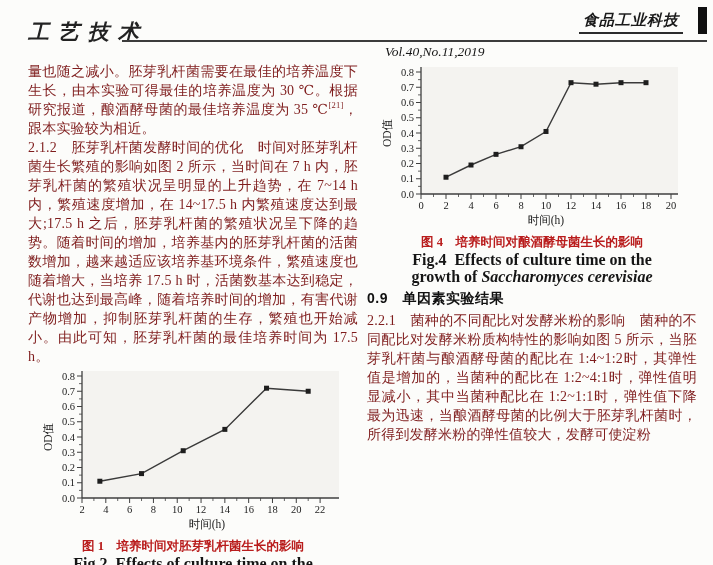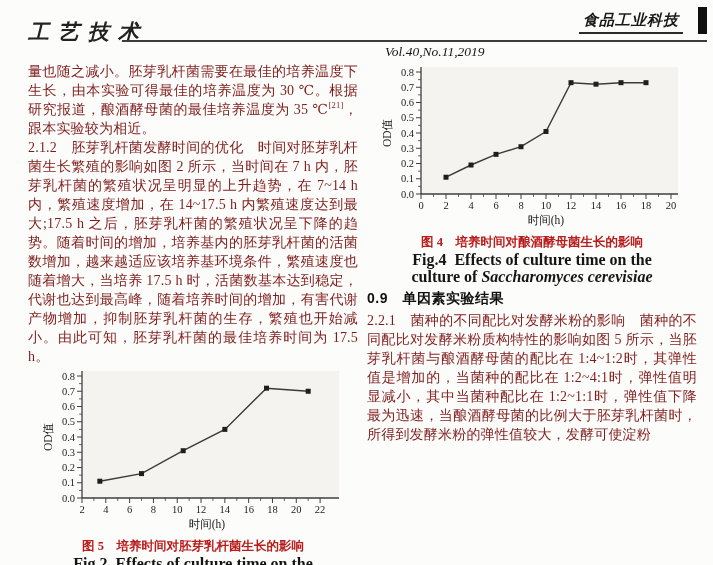--- a/index.html
+++ b/index.html
@@ -134,21 +134,21 @@
               <text x="12" y="69" text-anchor="middle" font-size="11.5" fill="#1c1c1c" transform="rotate(-90 12 69)">OD值</text>
               <polyline points="59.9,113.2 101.5,105.6 143.2,82.7 184.9,61.4 226.5,20.2 268.2,23.3" fill="none" stroke="#3a3a3a" stroke-width="1.4"></polyline>
               <rect x="57.35714285714286" y="110.725" width="5" height="5" fill="#1e1e1e"></rect>
               <rect x="99.02380952380952" y="103.1" width="5" height="5" fill="#1e1e1e"></rect>
               <rect x="140.6904761904762" y="80.22500000000001" width="5" height="5" fill="#1e1e1e"></rect>
               <rect x="182.35714285714286" y="58.875" width="5" height="5" fill="#1e1e1e"></rect>
               <rect x="224.02380952380955" y="17.700000000000017" width="5" height="5" fill="#1e1e1e"></rect>
               <rect x="265.6904761904762" y="20.750000000000014" width="5" height="5" fill="#1e1e1e"></rect>
             </svg></div>
         <figcaption>
-          <div class="cap-cn">图 5　培养时间对胚芽乳杆菌生长的影响</div>
+          <div class="cap-cn">图 1　培养时间对胚芽乳杆菌生长的影响</div>
           <div class="cap-en"><span>Fig.2 Effects of culture time on the</span><br></div>
         </figcaption>
       </figure>
     </div>
 
     <div class="col">
 
       <figure class="fig">
         <div class="chart"><svg width="306" height="164" viewBox="0 0 306 164">
               <rect x="42" y="3" width="257" height="127" fill="#f4f3f0"></rect>
@@ -220,21 +220,21 @@
               <rect x="114.5" y="87.85" width="5" height="5" fill="#1e1e1e"></rect>
               <rect x="139.5" y="80.22500000000001" width="5" height="5" fill="#1e1e1e"></rect>
               <rect x="164.5" y="64.97500000000001" width="5" height="5" fill="#1e1e1e"></rect>
               <rect x="189.5" y="16.174999999999997" width="5" height="5" fill="#1e1e1e"></rect>
               <rect x="214.5" y="17.700000000000017" width="5" height="5" fill="#1e1e1e"></rect>
               <rect x="239.5" y="16.174999999999997" width="5" height="5" fill="#1e1e1e"></rect>
               <rect x="264.5" y="16.174999999999997" width="5" height="5" fill="#1e1e1e"></rect>
             </svg></div>
         <figcaption>
           <div class="cap-cn">图 4　培养时间对酿酒酵母菌生长的影响</div>
-          <div class="cap-en"><span>Fig.4 Effects of culture time on the</span><br><span>culture of </span><em class="species">Saccharomyces cerevisiae</em></div>
+          <div class="cap-en"><span>Fig.4 Effects of culture time on the</span><br><span>growth of </span><em class="species">Saccharomyces cerevisiae</em></div>
         </figcaption>
       </figure>
 
       <h3 class="sec">0.9　单因素实验结果</h3>
       <p class="body">2.2.1　菌种的不同配比对发酵米粉的影响　菌种的不同配比对发酵米粉质构特性的影响如图 5 所示，当胚芽乳杆菌与酿酒酵母菌的配比在 1:4~1:2时，其弹性值是增加的，当菌种的配比在 1:2~4:1时，弹性值明显减小，其中当菌种配比在 1:2~1:1时，弹性值下降最为迅速，当酿酒酵母菌的比例大于胚芽乳杆菌时，所得到发酵米粉的弹性值较大，发酵可使淀粉</p>
     </div>
 
   </div>
 </div>
 

